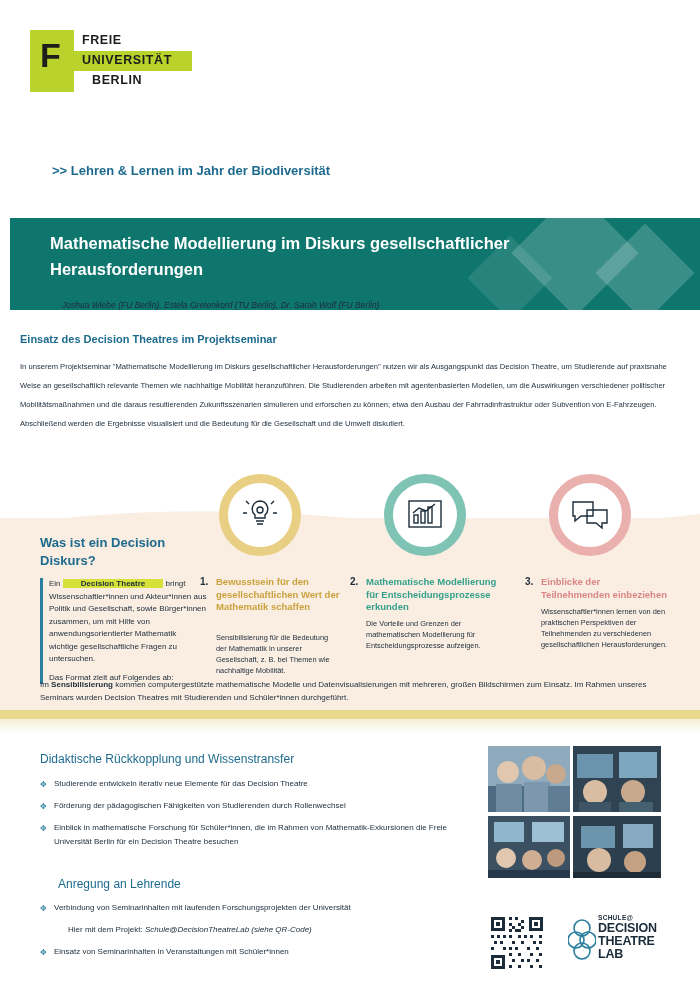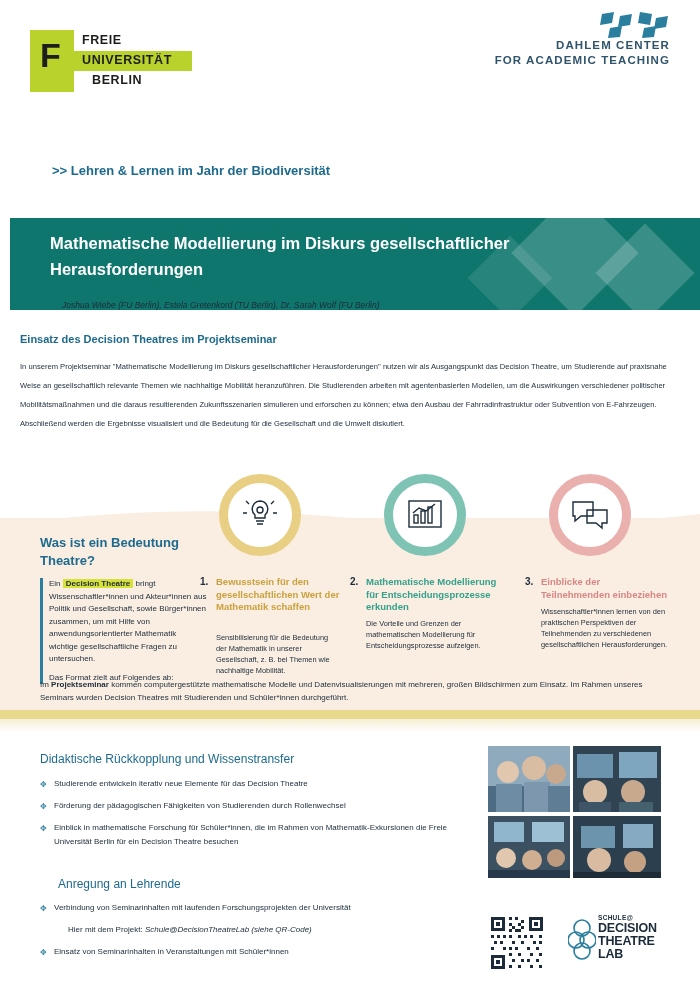--- a/index.html
+++ b/index.html
@@ -43,21 +43,21 @@
   .c1{left:219px;top:474px;border-color:#e9cf84;}
   .c2{left:384px;top:474px;border-color:#7fc3b5;}
   .c3{left:549px;top:474px;border-color:#eab0ae;}
 
   
   .peach{position:absolute;left:0;top:518px;width:700px;height:192px;background:#faeee2;}
   .wave{position:absolute;left:0;top:506px;width:700px;height:26px;}
 
   .dt-title{position:absolute;left:40px;top:534px;width:170px;font-size:13px;font-weight:bold;color:#1d6a8e;line-height:18px;}
   .dt-box{position:absolute;left:40px;top:578px;width:158px;border-left:3px solid #2b7f9e;padding-left:6px;font-size:8px;line-height:12.5px;color:#1b2b3a;}
-  .hl{background:#d6e23a;padding:0 3px;font-weight:bold;}
+  .hl{background:#d6e23a;padding:0 18px;font-weight:bold;}
 
   .col{position:absolute;top:576px;}
   .col .num{position:absolute;left:0;top:0;font-size:10px;font-weight:bold;color:#1b2b3a;}
   .col .h{position:absolute;left:16px;top:0;font-size:9.5px;font-weight:bold;line-height:12.5px;}
   .col .t{position:absolute;left:16px;top:0;font-size:7.4px;line-height:11px;color:#1b2b3a;}
   .col1{left:200px;width:145px;}
   .col1 .h{color:#caa13c;width:128px;}
   .col1 .t{top:38px;width:120px;margin-top:18px;}
   .col2{left:350px;width:160px;}
   .col2 .h{color:#35a08c;width:140px;}
@@ -99,34 +99,20 @@
 
   <div class="logo-fu">
     <div class="fu-green"></div>
     <div class="fu-greenbar"></div>
     <div class="fu-f">F</div>
     <div class="fu-text" style="top:0;">FREIE</div>
     <div class="fu-text" style="top:20px;">UNIVERSITÄT</div>
     <div class="fu-text" style="top:40px;left:62px;">BERLIN</div>
   </div>
 
-  <div class="dahlem">
-    <svg width="72" height="26" viewBox="0 0 72 26">
-      <g fill="#2b7f9e">
-        <polygon points="4,2 16,0 14,11 2,13"></polygon>
-        <polygon points="22,4 34,2 32,13 20,15"></polygon>
-        <polygon points="42,0 54,2 52,13 40,11"></polygon>
-        <polygon points="58,6 70,4 68,15 56,17"></polygon>
-        <polygon points="12,16 24,14 22,25 10,26"></polygon>
-        <polygon points="46,16 58,14 56,25 44,26"></polygon>
-      </g>
-    </svg>
-    <div class="dtxt">DAHLEM CENTER</div>
-    <div class="dtxt l2">FOR ACADEMIC TEACHING</div>
-  </div>
 
   <div class="title-sub">&gt;&gt; Lehren &amp; Lernen im Jahr der Biodiversität</div>
 
   <div class="band">
     <div class="chev" style="left:520px;top:-10px;width:90px;height:90px;transform:rotate(45deg);"></div>
     <div class="chev" style="left:600px;top:20px;width:70px;height:70px;transform:rotate(45deg);"></div>
     <div class="chev" style="left:470px;top:30px;width:60px;height:60px;transform:rotate(45deg);opacity:.10;"></div>
     <h2>Mathematische Modellierung im Diskurs gesellschaftlicher Herausforderungen</h2>
   </div>
 
@@ -163,21 +149,21 @@
   </div>
   <div class="circ c3">
     <svg width="42" height="34" viewBox="0 0 42 34">
       <g fill="none" stroke="#1b2b3a" stroke-width="1.4">
         <path d="M4 4 h20 v14 h-12 l-6 5 v-5 h-2z"></path>
         <path d="M18 12 h20 v13 h-5 v5 l-6 -5 h-9z"></path>
       </g>
     </svg>
   </div>
 
-  <div class="dt-title">Was ist ein Bedeutung Theatre?</div>
+  <div class="dt-title">Was ist ein Decision Diskurs?</div>
 
   <div class="dt-box">
     <span>Ein </span><span class="hl">Decision Theatre</span><span> bringt Wissenschaftler*innen und Akteur*innen aus Politik und Gesellschaft, sowie Bürger*innen zusammen, um mit Hilfe von anwendungsorientierter Mathematik wichtige gesellschaftliche Fragen zu untersuchen.</span>
     <div style="margin-top:6px;">Das Format zielt auf Folgendes ab:</div>
   </div>
 
   <div class="col col1">
     <span class="num">1.</span>
     <span class="h">Bewusstsein für den gesellschaftlichen Wert der Mathematik schaffen</span>
     <span class="t">Sensibilisierung für die Bedeutung der Mathematik in unserer Gesellschaft, z. B. bei Themen wie nachhaltige Mobilität.</span>
@@ -187,21 +173,21 @@
     <span class="h">Mathematische Modellierung für Entscheidungsprozesse erkunden</span>
     <span class="t">Die Vorteile und Grenzen der mathematischen Modellierung für Entscheidungsprozesse aufzeigen.</span>
   </div>
   <div class="col col3">
     <span class="num">3.</span>
     <span class="h">Einblicke der Teilnehmenden einbeziehen</span>
     <span class="t">Wissenschaftler*innen lernen von den praktischen Perspektiven der Teilnehmenden zu verschiedenen gesellschaftlichen Herausforderungen.</span>
   </div>
 
   <div class="dt-foot">
-    <span>Im </span><b>Projektseminar</b><span> kommen computergestützte mathematische Modelle und Datenvisualisierungen mit mehreren, großen Bildschirmen zum Einsatz. Im Rahmen unseres Seminars wurden Decision Theatres mit Studierenden und Schüler*innen durchgeführt.</span>
+    <span>Im </span><b>Sensibilisierung</b><span> kommen computergestützte mathematische Modelle und Datenvisualisierungen mit mehreren, großen Bildschirmen zum Einsatz. Im Rahmen unseres Seminars wurden Decision Theatres mit Studierenden und Schüler*innen durchgeführt.</span>
   </div>
 
   <div class="yellowline"></div>
   <div class="yellowfade"></div>
 
   <div class="h3" style="left:40px;top:752px;">Didaktische Rückkopplung und Wissenstransfer</div>
   <div class="bullets" style="left:40px;top:777px;width:420px;">
     <div class="bullet">
       <span class="bi">✥</span>
       <span>Studierende entwickeln iterativ neue Elemente für das Decision Theatre</span>

